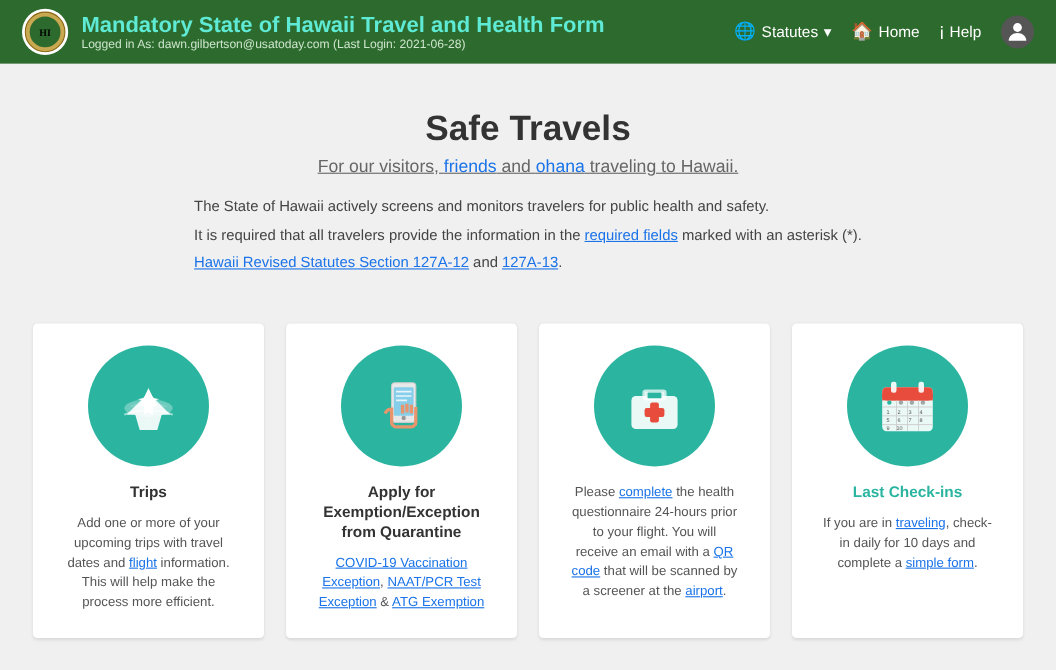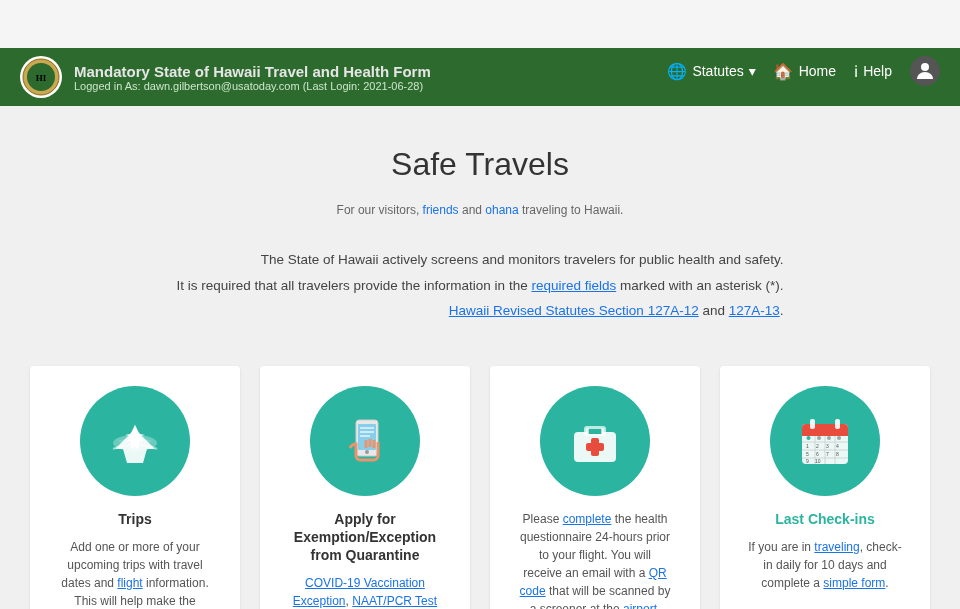--- a/index.html
+++ b/index.html
@@ -3,25 +3,24 @@
   <meta charset="utf-8">
   <style>
     * { box-sizing: border-box; margin: 0; padding: 0; }
     body { font-family: Arial, sans-serif; background: #f5f5f5; min-height: 609px; display: flex; flex-direction: column; }
 
     
     .header {
       background-color: #2d6a2d;
       color: white;
       display: flex;
-      align-items: flex-start;
+      align-items: center;
       justify-content: space-between;
       padding: 8px 20px;
       min-height: 55px;
-      margin-top: 48px;
     }
     .header-left {
       display: flex;
       align-items: center;
       gap: 12px;
     }
     .header-logo {
       width: 42px;
       height: 42px;
       border-radius: 50%;
@@ -34,23 +33,23 @@
     }
     .header-logo svg {
       width: 38px;
       height: 38px;
     }
     .header-title-group {
       display: flex;
       flex-direction: column;
     }
     .header-title {
-      font-size: 15px;
+      font-size: 20px;
       font-weight: bold;
-      color: #e5e5e5;
+      color: #5eead4;
     }
     .header-subtitle {
       font-size: 11px;
       color: #cce5cc;
     }
     .header-nav {
       display: flex;
       align-items: center;
       gap: 18px;
     }
@@ -85,31 +84,32 @@
       background: #f0f0f0;
       display: flex;
       flex-direction: column;
       align-items: center;
       padding: 40px 20px 20px;
     }
 
     .page-title {
       font-size: 32px;
       color: #333;
-      margin-bottom: 20px;
-      font-weight: normal;
+      margin-bottom: 8px;
+      font-weight: bold;
     }
     .page-subtitle {
-      font-size: 12px;
+      font-size: 16px;
       color: #666;
-      margin-bottom: 32px;
+      margin-bottom: 16px;
+      text-decoration: underline;
     }
 
     .description {
-      text-align: right;
+      text-align: left;
       font-size: 13.5px;
       color: #444;
       max-width: 680px;
       line-height: 1.6;
       margin-bottom: 40px;
     }
     .description p {
       margin-bottom: 4px;
     }
     .description a, .description .underline {

